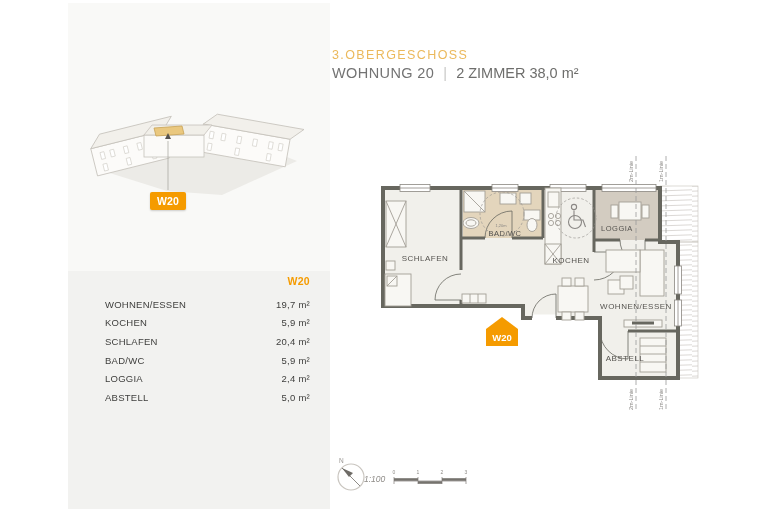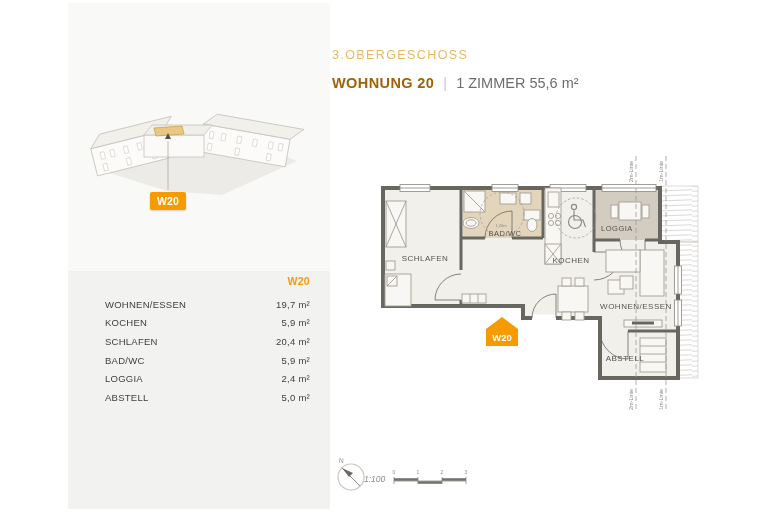--- a/index.html
+++ b/index.html
@@ -25,24 +25,24 @@
     letter-spacing:.3px;margin-bottom:8px;
   }
   .area-row{
     display:flex;justify-content:space-between;align-items:center;
     height:18.6px;font-size:9.5px;color:#3e3e3c;letter-spacing:.25px;
   }
   .area-row .val{color:#3e3e3c;}
   
   .page-header{position:absolute;left:332px;top:48px;}
   .floor-label{
-    color:#ebb95c;font-size:12.5px;letter-spacing:1.4px;margin-bottom:13px;
+    color:#ebb95c;font-size:12.5px;letter-spacing:1.4px;margin-bottom:3px;
   }
   .apt-line{font-size:14.5px;color:#6e6e6c;}
-  .apt-line .apt{font-weight:bold;color:#a16207;letter-spacing:.4px;}
+  .apt-line .apt{font-weight:normal;color:#737373;letter-spacing:.4px;}
   .apt-line .sep{color:#c9c9c7;margin:0 5px;font-weight:300;}
   
   .plan-svg{position:absolute;left:372px;top:148px;}
   .compass-svg{position:absolute;left:333px;top:455px;}
   .scale-wrap{position:absolute;left:364px;top:468px;display:flex;align-items:flex-start;}
   .scale-ratio{font-size:8.5px;color:#8f8c88;margin-top:6px;margin-right:6px;font-style:italic;}
   text{font-family:"Liberation Sans", sans-serif;}
 </style>
 </head>
 <body>
@@ -124,21 +124,21 @@
       <span class="val">5,0 m²</span>
     </div>
   </div>
 </div>
 
 <div class="page-header">
   <div class="floor-label">3.OBERGESCHOSS</div>
   <div class="apt-line">
     <span class="apt">WOHNUNG 20</span>
     <span class="sep">|</span>
-    <span>1 ZIMMER 55,6 m²</span>
+    <span>2 ZIMMER 38,0 m²</span>
   </div>
 </div>
 
 <svg class="plan-svg" width="335" height="270" viewBox="0 0 335 270">
   <defs>
     <pattern id="ladder" width="40" height="5" patternUnits="userSpaceOnUse">
       <line x1="0" y1="3.2" x2="40" y2="1.8" stroke="#c2beb8" stroke-width="0.6"></line>
     </pattern>
   </defs>
 

